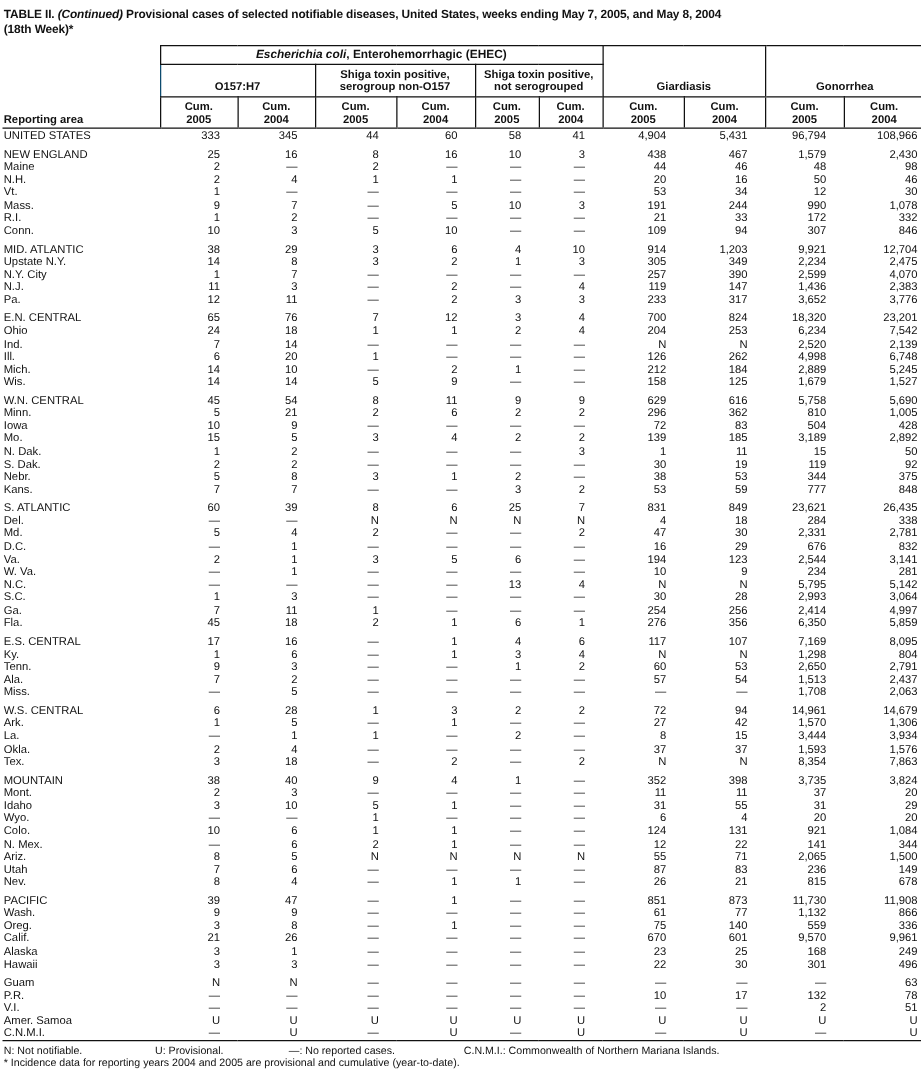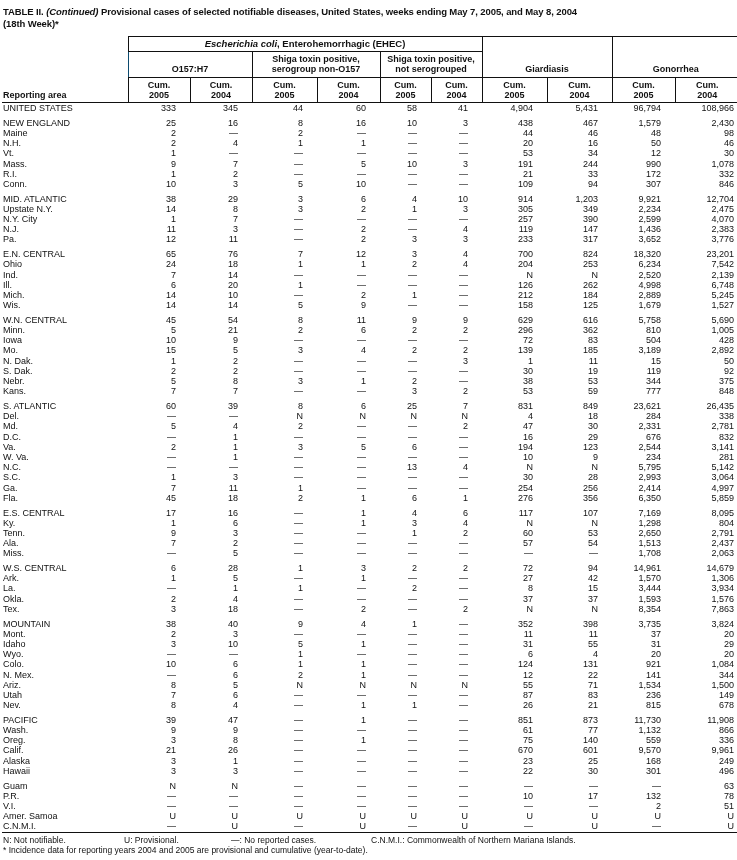--- a/index.html
+++ b/index.html
@@ -854,21 +854,21 @@
         <tr>
           <td class="area">Ariz.</td>
           <td class="num">8</td>
           <td class="num">5</td>
           <td class="num">N</td>
           <td class="num">N</td>
           <td class="num">N</td>
           <td class="num">N</td>
           <td class="num">55</td>
           <td class="num">71</td>
-          <td class="num">1,534</td>
+          <td class="num">2,065</td>
           <td class="num">1,500</td>
         </tr>
         <tr>
           <td class="area">Utah</td>
           <td class="num">7</td>
           <td class="num">6</td>
           <td class="num">—</td>
           <td class="num">—</td>
           <td class="num">—</td>
           <td class="num">—</td>

